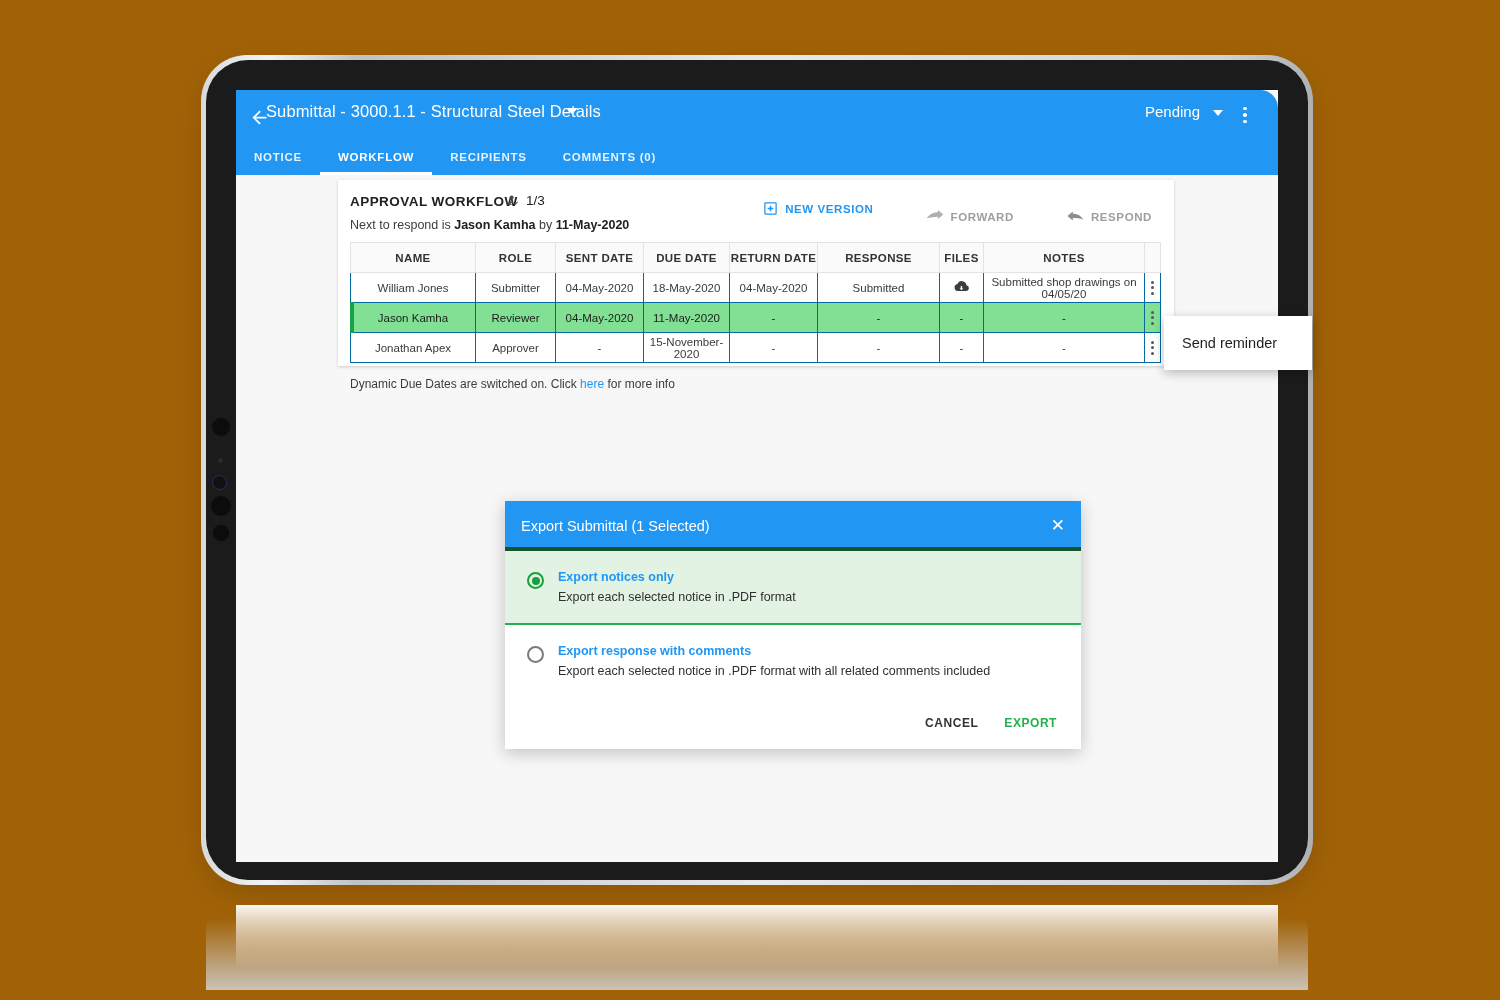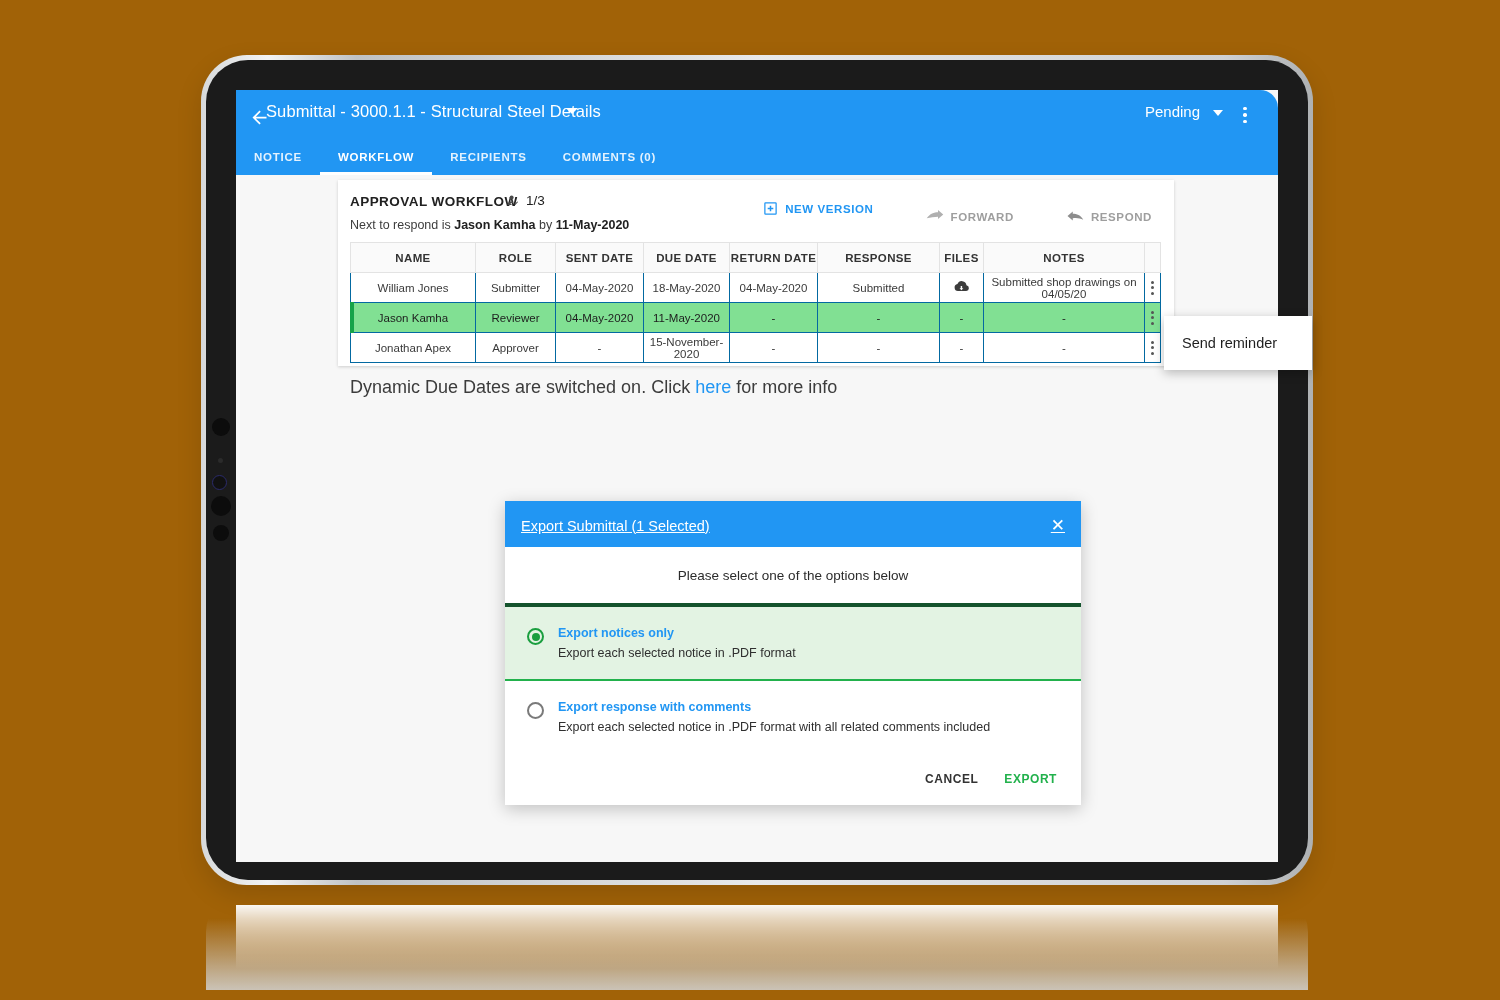--- a/index.html
+++ b/index.html
@@ -120,42 +120,42 @@
   }
   .tbl tr.hl td { background: #81e093; color: #1d1d1d; }
   .tbl tr.hl td.first { position: relative; }
   .tbl tr.hl td.first::before {
     content:''; position: absolute; left: -1px; top: -1px; bottom: -1px; width: 4px; background: #16a34a;
   }
   td.kebab-cell { width: 16px; border-left: 1px solid #e6e6e6; }
   .kebab-dark { display: flex; flex-direction: column; align-items: center; gap: 2.5px; cursor: pointer; }
   .kebab-dark i { width: 3px; height: 3px; border-radius: 50%; background: #555; display: block; }
 
-  .wf-note { margin: 14px 0 0 12px; font-size: 18px; color: #3c3c3c; }
+  .wf-note { margin: 14px 0 0 12px; font-size: 12px; color: #3c3c3c; }
   .wf-note a { color: #2196f3; text-decoration: none; cursor: pointer; }
 
   
   .popup {
     position: absolute; left: 1164px; top: 316px; width: 148px; background: #fff;
     box-shadow: 0 3px 10px rgba(0,0,0,0.26); z-index: 60;
   }
   .popup-item {
     height: 54px; display: flex; align-items: center; padding-left: 18px;
     font-size: 14.5px; color: #1f1f1f; cursor: pointer;
   }
   .popup-item.hover { background: #ececec; }
 
   
   .dlg {
     position: absolute; left: 269px; top: 411px; width: 576px;
     background: #fff; box-shadow: 0 4px 16px rgba(0,0,0,0.22); z-index: 50;
   }
   .dlg-head {
     height: 46px; background: #2196f3; color: #fff;
-    display: flex; align-items: center; padding: 3px 14px 0 16px; justify-content: space-between; text-decoration: underline;
+    display: flex; align-items: center; padding: 3px 14px 0 16px; justify-content: space-between;
   }
   .dlg-title { font-size: 14.5px; }
   .dlg-close { font-size: 17px; cursor: pointer; line-height: 1; padding: 4px 2px; }
   .dlg-prompt {
     height: 56px; display: flex; align-items: center; justify-content: center;
     font-size: 13.5px; color: #2b2b2b;
   }
   .opt {
     position: relative; display: flex; padding: 19px 0 19px 22px; gap: 14px; cursor: pointer;
   }
@@ -366,21 +366,20 @@
       <div class="wf-note">
         <span>Dynamic Due Dates are switched on. Click </span><a>here</a><span> for more info</span>
       </div>
     </div>
 
     <div class="dlg">
       <div class="dlg-head">
         <div class="dlg-title">Export Submittal (1 Selected)</div>
         <div class="dlg-close">✕</div>
       </div>
-      <div class="dlg-prompt">Please select one of the options below</div>
       <div class="opt sel">
         <div class="radio on"></div>
         <div>
           <div class="opt-title">Export notices only</div>
           <div class="opt-desc">Export each selected notice in .PDF format</div>
         </div>
       </div>
       <div class="opt">
         <div class="radio"></div>
         <div>

